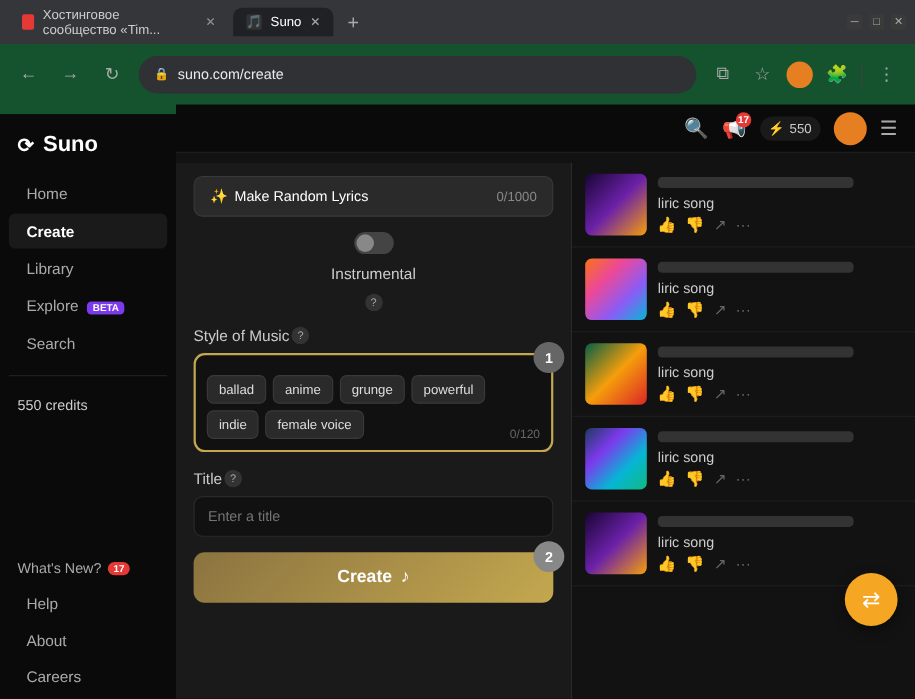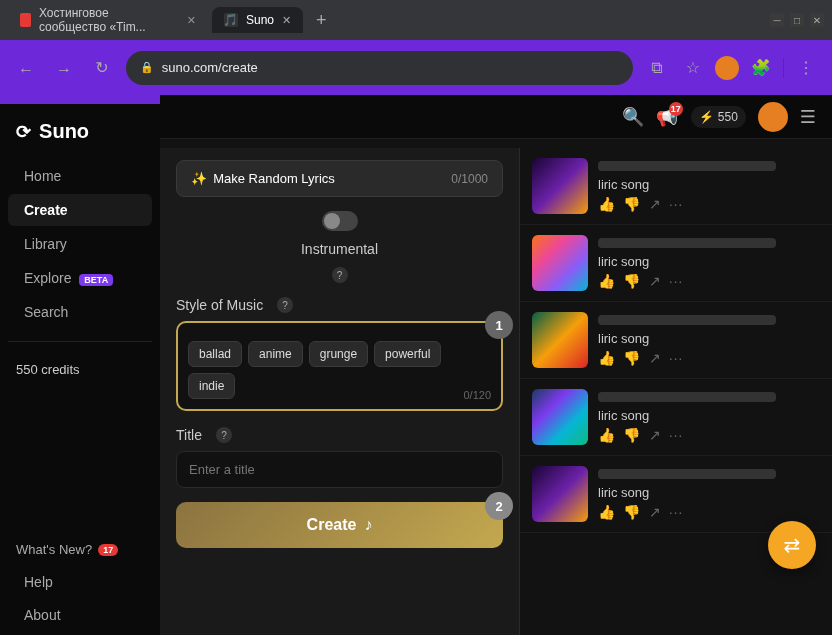--- a/index.html
+++ b/index.html
@@ -1,19 +1,19 @@
 <!DOCTYPE html>
 <html><head>
   <meta charset="utf-8">
   <style>
     * { box-sizing: border-box; margin: 0; padding: 0; }
     body { background: #121212; color: #fff; font-family: -apple-system, BlinkMacSystemFont, 'Segoe UI', sans-serif; width: 832px; height: 635px; overflow: hidden; }
 
     
-    .browser-chrome { background: #6d28d9; height: 104px; }
+    .browser-chrome { background: #14532d; height: 104px; }
     .tab-bar { display: flex; align-items: center; height: 40px; padding: 0 8px; gap: 4px; background: #35363a; }
     .tab { display: flex; align-items: center; gap: 8px; padding: 6px 12px; border-radius: 8px 8px 0 0; font-size: 12px; color: #ccc; cursor: pointer; max-width: 200px; }
     .tab.active { background: #202124; color: #fff; }
     .tab-favicon { width: 14px; height: 14px; border-radius: 2px; display: inline-flex; align-items: center; justify-content: center; }
     .tab-favicon.red { background: #e53935; }
     .tab-favicon.dark { background: #333; }
     .tab-close { margin-left: auto; opacity: 0.6; font-size: 11px; }
     .new-tab { width: 28px; height: 28px; display: flex; align-items: center; justify-content: center; border-radius: 50%; cursor: pointer; color: #aaa; font-size: 18px; }
     .address-bar { display: flex; align-items: center; height: 55px; padding: 0 12px; gap: 10px; }
     .nav-btn { width: 28px; height: 28px; display: flex; align-items: center; justify-content: center; color: #aaa; cursor: pointer; font-size: 16px; border-radius: 50%; }
@@ -56,21 +56,21 @@
     .lyrics-btn { background: #2a2a2a; border: 1px solid #3a3a3a; border-radius: 8px; padding: 10px 14px; color: #fff; font-size: 13px; cursor: pointer; display: flex; align-items: center; gap: 8px; width: 100%; justify-content: space-between; }
     .lyrics-count { color: #888; font-size: 12px; }
 
     .instrumental-row { display: flex; align-items: center; gap: 10px; padding: 14px 0; flex-direction: column; }
     .toggle { width: 36px; height: 20px; background: #444; border-radius: 10px; position: relative; cursor: pointer; }
     .toggle.off .toggle-thumb { left: 2px; background: #888; }
     .toggle-thumb { width: 16px; height: 16px; background: #fff; border-radius: 50%; position: absolute; top: 2px; transition: left 0.2s; left: 2px; }
     .instrumental-label { font-size: 14px; color: #ccc; }
     .help-icon { width: 16px; height: 16px; background: #333; border-radius: 50%; display: flex; align-items: center; justify-content: center; font-size: 10px; color: #aaa; cursor: pointer; }
 
-    .section-title { font-size: 14px; color: #ccc; margin-bottom: 8px; display: flex; align-items: center; gap: 14px; }
+    .section-title { font-size: 14px; color: #ccc; margin-bottom: 8px; display: flex; align-items: center; gap: 2px; }
 
     .style-box { background: #111; border: 2px solid #c4a84f; border-radius: 10px; padding: 10px; margin-bottom: 4px; position: relative; }
     .style-input { background: transparent; border: none; color: #888; font-size: 13px; width: 100%; outline: none; min-height: 40px; resize: none; font-family: inherit; }
     .style-chips { display: flex; flex-wrap: wrap; gap: 6px; margin-top: 8px; align-items: flex-end; }
     .chip { background: #2a2a2a; border: 1px solid #3a3a3a; border-radius: 6px; padding: 5px 10px; font-size: 12px; color: #ddd; cursor: pointer; }
     .char-count { position: absolute; right: 10px; bottom: 8px; font-size: 11px; color: #666; }
 
     .circle-badge { width: 28px; height: 28px; background: #666; border-radius: 50%; display: flex; align-items: center; justify-content: center; font-size: 13px; font-weight: 700; color: #fff; position: absolute; right: -10px; top: -10px; }
 
     .title-section { margin-top: 16px; }
@@ -185,20 +185,23 @@
       <div class="whats-new">
         <span>What's New?</span>
         <span class="notif-badge">17</span>
       </div>
       <div class="nav-item">
         <span>Help</span>
       </div>
       <div class="nav-item">
         <span>About</span>
       </div>
+      <div class="nav-item">
+        <span>Careers</span>
+      </div>
     </div>
   </div>
 
   <div class="main-content">
 
     <div style="position:absolute; left:160px; right:0; top:95px; height:44px; background:#0a0a0a; display:flex; align-items:center; justify-content:flex-end; padding:0 16px; gap:12px; border-bottom:1px solid #1e1e1e; z-index:10;">
       <div class="header-icon">🔍</div>
       <div class="notif-wrap">
         <span style="font-size:18px; color:#aaa;">📢</span>
         <span class="notif-count">17</span>
@@ -236,20 +239,21 @@
         </div>
 
         <div style="position:relative;">
           <div class="style-box">
             <div class="style-chips">
               <div class="chip">ballad</div>
               <div class="chip">anime</div>
               <div class="chip">grunge</div>
               <div class="chip">powerful</div>
               <div class="chip">indie</div>
+              <div class="chip">female voice</div>
             </div>
             <span class="char-count">0/120</span>
           </div>
           <div class="circle-badge">1</div>
         </div>
 
         <div class="title-section">
           <div class="section-title">
             <span>Title</span>
             <div class="help-icon">?</div>

